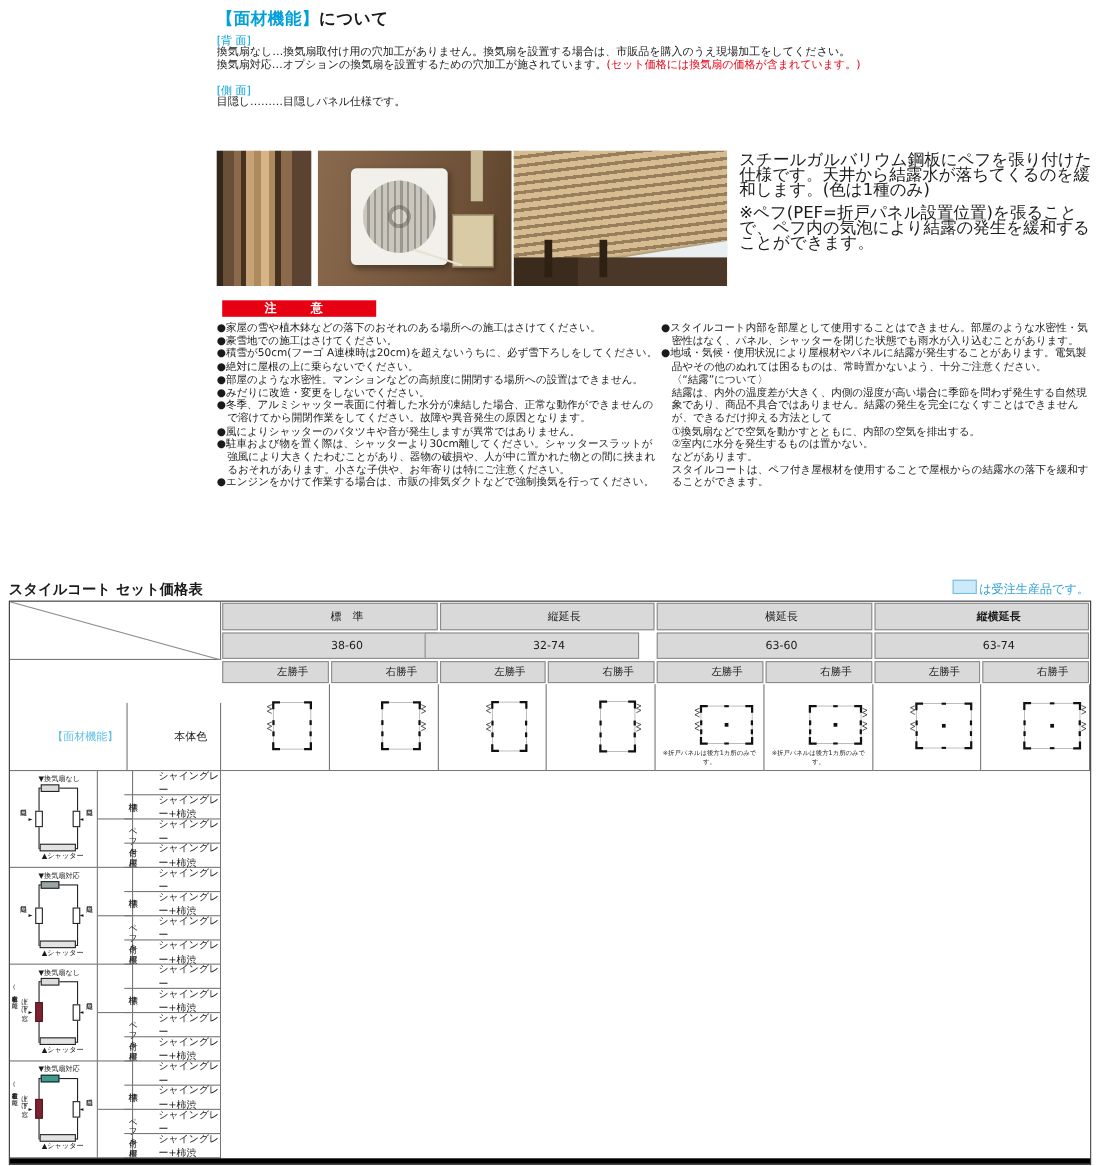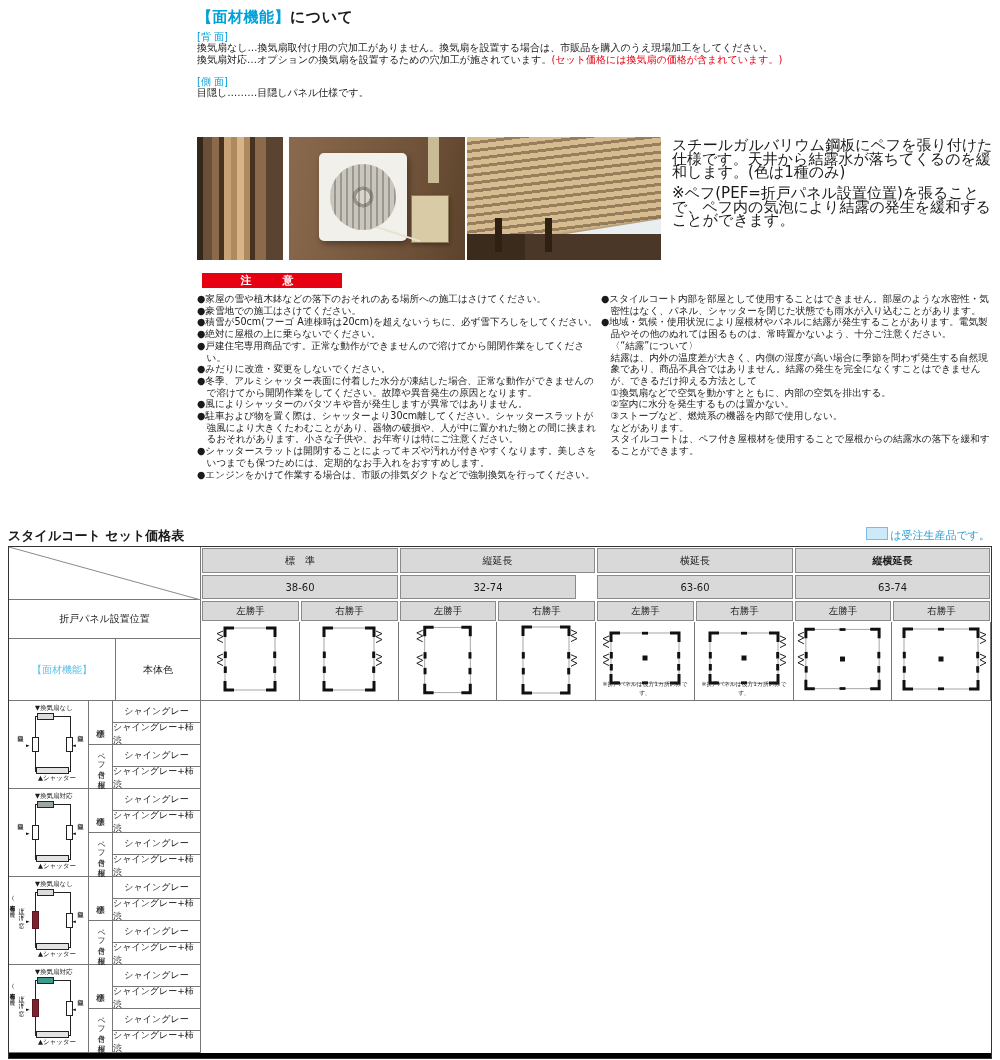--- a/index.html
+++ b/index.html
@@ -22,21 +22,21 @@
   .blist div{text-indent:-9.6px;padding-left:9.6px;}
   .blist div.ind{text-indent:0;padding-left:9.6px;}
   
   .ptitle{font-size:13px;font-weight:bold;}
   .legend{font-size:11px;color:#2f9fd4;text-align:right;}
   .lgbox{display:inline-block;width:20px;height:11px;background:#cdeaf8;border:1px solid #79bce4;
          vertical-align:-1px;margin-right:2px;}
   .tbl{position:absolute;left:8px;top:546px;width:982px;height:511px;border:1px solid #333;
        background:#fff;box-sizing:content-box;}
   .c{position:absolute;box-sizing:border-box;border-right:1px solid #777;border-bottom:1px solid #777;
-     display:flex;align-items:center;justify-content:center;}
+     display:flex;align-items:center;justify-content:center;padding-left:31px;}
   .hc{background:#d9d9d9;border:1px solid #8a8a8a;font-size:10px;}
   .hand{font-size:9.5px;}
   .note{position:absolute;left:0;right:0;bottom:2px;font-size:6.3px;text-align:center;color:#222;
         transform:scale(.92);}
   .vt{writing-mode:vertical-rl;text-orientation:upright;letter-spacing:0;}
   .sublab{font-size:8.5px;line-height:9px;}
   .pef{height:40px;font-size:8px;line-height:10px;}
   .ccell{font-size:9px;letter-spacing:0;}
   .funcblue{color:#5ec1e8;font-size:10px;}
   
@@ -115,37 +115,35 @@
   <div class="abs rooftext" style="left:672px;top:139px;">スチールガルバリウム鋼板にペフを張り付けた仕様です。天井から結露水が落ちてくるのを緩和します。(色は1種のみ)</div>
   <div class="abs rooftext" style="left:672px;top:187px;">※ペフ(PEF=折戸パネル設置位置)を張ることで、ペフ内の気泡により結露の発生を緩和することができます。</div>
 
   <div class="abs badge" style="left:202px;top:273px;width:140px;height:15px;">注　意</div>
 
   <div class="abs blist" style="left:197px;top:293px;width:403px;">
       <div>●家屋の雪や植木鉢などの落下のおそれのある場所への施工はさけてください。</div>
       <div>●豪雪地での施工はさけてください。</div>
       <div>●積雪が50cm(フーゴ A連棟時は20cm)を超えないうちに、必ず雪下ろしをしてください。</div>
       <div>●絶対に屋根の上に乗らないでください。</div>
-      <div>●戸建住宅専用商品です。正常な動作ができませんので溶けてから開閉作業をしてください。</div>
+      <div>●部屋のような水密性。マンションなどの高頻度に開閉する場所への設置はできません。</div>
       <div>●みだりに改造・変更をしないでください。</div>
       <div>●冬季、アルミシャッター表面に付着した水分が凍結した場合、正常な動作ができませんので溶けてから開閉作業をしてください。故障や異音発生の原因となります。</div>
       <div>●風によりシャッターのバタツキや音が発生しますが異常ではありません。</div>
       <div>●駐車および物を置く際は、シャッターより30cm離してください。シャッタースラットが強風により大きくたわむことがあり、器物の破損や、人が中に置かれた物との間に挟まれるおそれがあります。小さな子供や、お年寄りは特にご注意ください。</div>
-      <div>●シャッタースラットは開閉することによってキズや汚れが付きやすくなります。美しさをいつまでも保つためには、定期的なお手入れをおすすめします。</div>
       <div>●エンジンをかけて作業する場合は、市販の排気ダクトなどで強制換気を行ってください。</div>
     </div>
 
   <div class="abs blist" style="left:601px;top:293px;width:396px;">
       <div>●スタイルコート内部を部屋として使用することはできません。部屋のような水密性・気密性はなく、パネル、シャッターを閉じた状態でも雨水が入り込むことがあります。</div>
       <div>●地域・気候・使用状況により屋根材やパネルに結露が発生することがあります。電気製品やその他のぬれては困るものは、常時置かないよう、十分ご注意ください。</div>
       <div class="ind">〈“結露”について〉</div>
       <div class="ind">結露は、内外の温度差が大きく、内側の湿度が高い場合に季節を問わず発生する自然現象であり、商品不具合ではありません。結露の発生を完全になくすことはできませんが、できるだけ抑える方法として</div>
       <div class="ind">①換気扇などで空気を動かすとともに、内部の空気を排出する。</div>
       <div class="ind">②室内に水分を発生するものは置かない。</div>
-      <div class="ind">③ストーブなど、燃焼系の機器を内部で使用しない。</div>
       <div class="ind">などがあります。</div>
       <div class="ind">スタイルコートは、ペフ付き屋根材を使用することで屋根からの結露水の落下を緩和することができます。</div>
     </div>
 
   <div class="abs ptitle" style="left:8px;top:527px;">スタイルコート セット価格表</div>
   <div class="abs legend" style="left:690px;top:527px;width:300px;">
     <span class="lgbox"></span><span>は受注生産品です。</span>
   </div>
 
   <div class="tbl">
@@ -155,25 +153,24 @@
         <line x1="0" y1="0" x2="192" y2="53" stroke="#8a8a8a" stroke-width="1"></line>
       </svg>
     </div>
 
     <div class="c hc" style="left:193px;top:1px;width:196px;height:25px;">標　準</div>
     <div class="c hc" style="left:391px;top:1px;width:195px;height:25px;">縦延長</div>
     <div class="c hc" style="left:588px;top:1px;width:196px;height:25px;">横延長</div>
     <div class="c hc" style="left:786px;top:1px;width:195px;height:25px;font-weight:bold;">縦横延長</div>
 
     <div class="c hc" style="left:193px;top:28px;width:196px;height:24px;">38-60</div>
-    <div class="c hc" style="left:391px;top:28px;width:176px;height:24px;">32-74</div>
+    <div class="c hc" style="left:377px;top:28px;width:195px;height:24px;">32-74</div>
     <div class="c hc" style="left:588px;top:28px;width:196px;height:24px;">63-60</div>
     <div class="c hc" style="left:786px;top:28px;width:195px;height:24px;">63-74</div>
 
-    <div class="c" style="left:0;top:53px;width:192px;height:39px;font-size:10px;">折戸パネル設置位置</div>
     <div class="c funcblue" style="left:0;top:92px;width:107px;height:62px;">【面材機能】</div>
     <div class="c" style="left:107px;top:92px;width:85px;height:62px;font-size:10px;">本体色</div>
 
     <div class="c hc hand" style="left:193px;top:54px;width:97px;height:20px;">左勝手</div>
     <div class="c hc hand" style="left:292px;top:54px;width:97px;height:20px;">右勝手</div>
     <div class="c hc hand" style="left:391px;top:54px;width:96px;height:20px;">左勝手</div>
     <div class="c hc hand" style="left:489px;top:54px;width:97px;height:20px;">右勝手</div>
     <div class="c hc hand" style="left:588px;top:54px;width:97px;height:20px;">左勝手</div>
     <div class="c hc hand" style="left:687px;top:54px;width:97px;height:20px;">右勝手</div>
     <div class="c hc hand" style="left:786px;top:54px;width:96px;height:20px;">左勝手</div>

